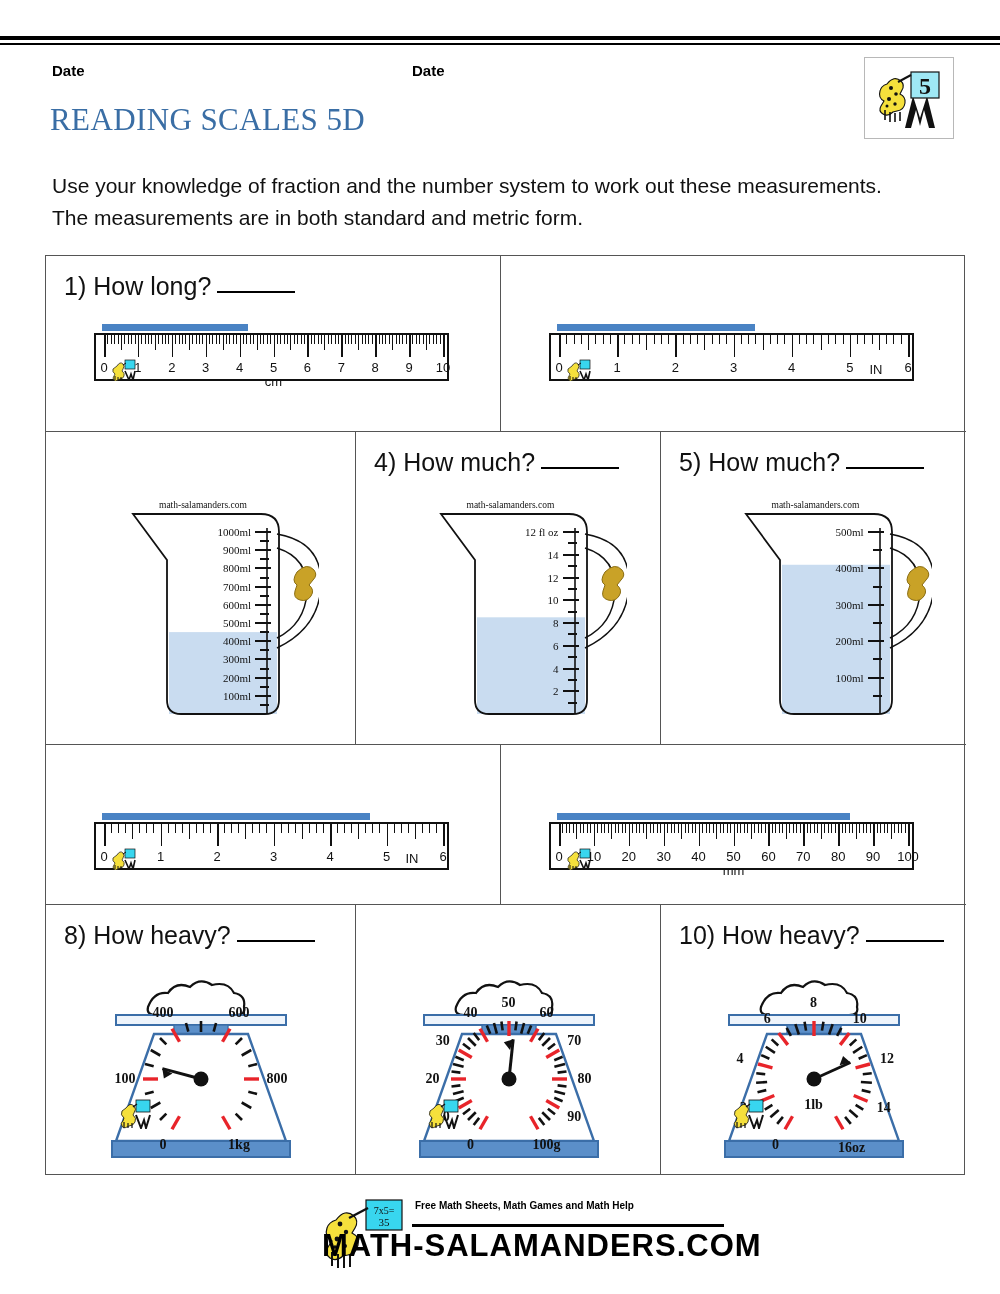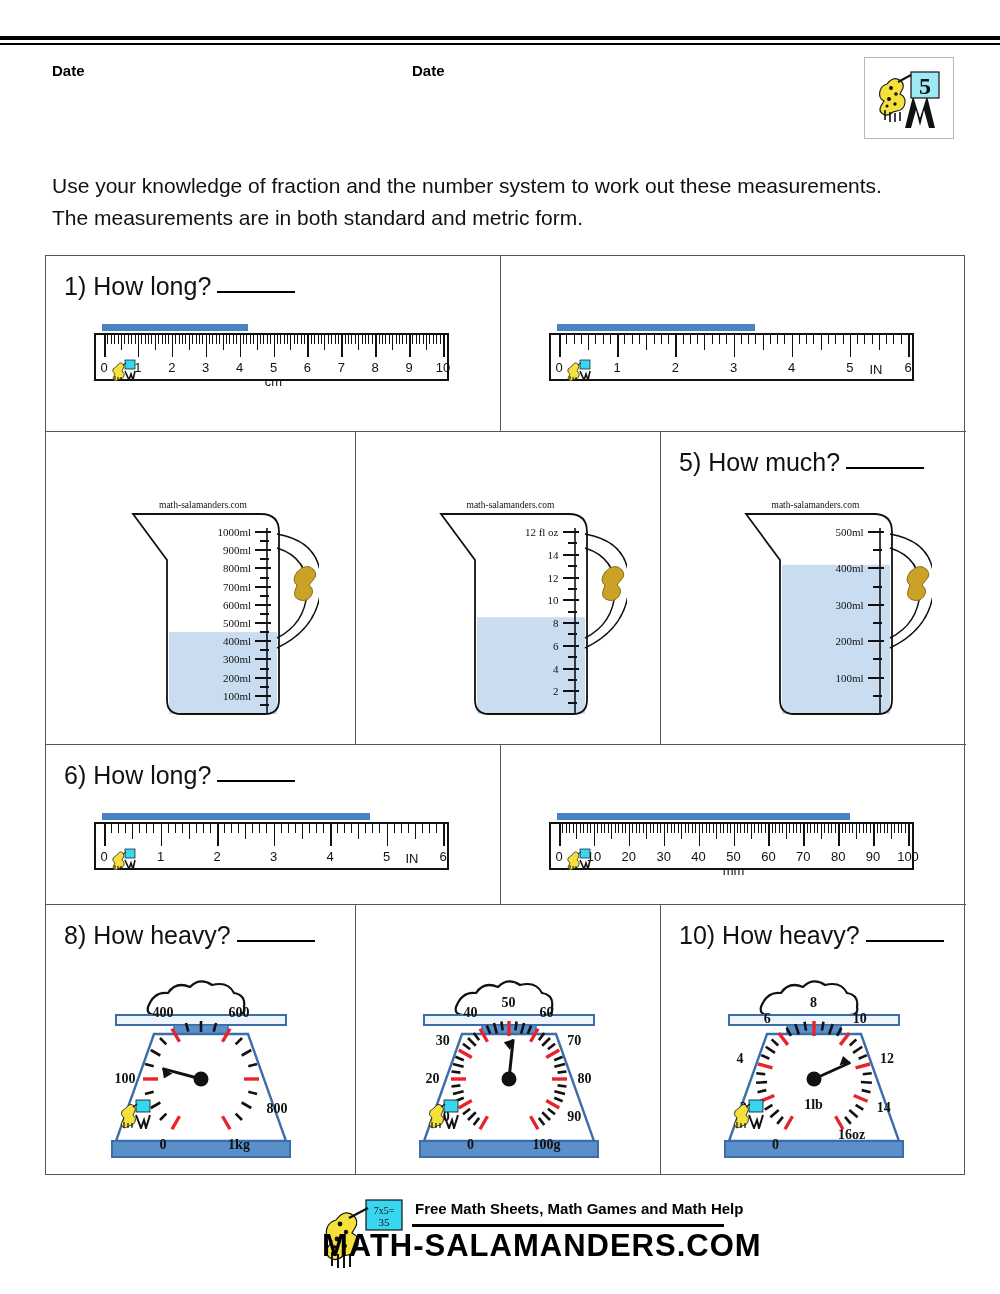--- a/index.html
+++ b/index.html
@@ -56,36 +56,37 @@
           white-space:nowrap; }
 
   
   .scale { position:absolute; }
   .scale svg { display:block; }
   .snum { position:absolute; font-size:14px; color:#111; white-space:nowrap;
           transform:translate(-50%,-50%); font-weight:bold; font-family:"Liberation Serif", serif;}
 
   
   .footer { position:absolute; left:0; top:1188px; width:1000px; height:95px; }
-  .f-tag { position:absolute; left:415px; top:12px; font-size:15px; font-weight:bold; color:#000;
+  .f-tag { position:absolute; left:415px; top:12px; font-size:10px; font-weight:bold; color:#000;
            font-family:"Liberation Sans", sans-serif; white-space:nowrap; }
   .f-rule { position:absolute; left:412px; top:36px; width:312px; height:3px; background:#000; }
   .f-brand { position:absolute; left:322px; top:40px; font-size:31px; font-weight:bold;
              letter-spacing:1px; color:#000; font-family:"Liberation Sans", sans-serif;
              -webkit-text-stroke:0; white-space:nowrap; }
 </style>
 </head>
 <body>
 
 <div class="top-rule"></div>
 <div class="top-rule2"></div>
 
 <div class="hdr">
   <div class="hdr-name">Date</div>
   <div class="hdr-date">Date</div>
+  <div class="title">READING SCALES 5D</div>
 </div>
 
 <div class="logo-box">
   <svg width="88" height="80" viewBox="0 0 88 80">
 
     <path d="M40 70 L48 38 L55 60 L62 38 L70 70 L64 70 L59 52 L55 68 L51 52 L46 70 Z" fill="#111"></path>
 
     <rect x="46" y="14" width="28" height="26" fill="#9fe8f5" stroke="#111" stroke-width="1.2"></rect>
     <text x="60" y="36" font-family="Liberation Serif, serif" font-size="24" font-weight="bold" text-anchor="middle" fill="#111">5</text>
 
@@ -343,20 +344,21 @@
         <div style="position: absolute; left: 136px; top: 178.6px; width: 16px; height: 2px; background: rgb(17, 17, 17);"></div>
         <div class="jlabel" style="left: 0px; top: 179.6px; width: 132px;">200ml</div>
         <div style="position: absolute; left: 141px; top: 187.7px; width: 9px; height: 2px; background: rgb(17, 17, 17);"></div>
         <div style="position: absolute; left: 136px; top: 196.8px; width: 16px; height: 2px; background: rgb(17, 17, 17);"></div>
         <div class="jlabel" style="left: 0px; top: 197.8px; width: 132px;">100ml</div>
         <div style="position: absolute; left: 141px; top: 205.9px; width: 9px; height: 2px; background: rgb(17, 17, 17);"></div>
         <div class="site" style="left: 40px; top: 2px;">math-salamanders.com</div>
       </div>
     </div>
     <div class="cell" style="left: 310px; top: 176px; width: 305px; height: 313px;">
+      <div class="qlabel" style="left: 18px; top: 16px;"><span>4)</span><span> How much?</span><span class="qline"></span></div>
       <div class="jug" style="left: 70.5px; top: 66px; width: 200px; height: 228px;">
         <svg width="200" height="228" viewBox="0 0 200 228">
           <rect x="50" y="119.3125" width="108" height="96.6875" fill="#c9dcf0"></rect>
           <path d="M158 36 q46 8 44 52 q-2 42 -44 62" fill="none" stroke="#111" stroke-width="1.5"></path>
           <path d="M158 50 q32 10 30 44 q-2 32 -30 46" fill="none" stroke="#111" stroke-width="1.5"></path>
           <path d="M48 62 L14 16 L142 16 q18 0 18 18 L160 202 q0 14 -14 14 L62 216 q-14 0 -14 -14 Z" fill="none" stroke="#111" stroke-width="1.8"></path>
           <line x1="148" y1="30" x2="148" y2="216" stroke="#111" stroke-width="1.6"></line>
           <path d="M178 74 q10 -10 17 -2 q4 5 -1 10 l-4 5 q6 5 2 11 q-4 6 -11 4 q-7 -2 -5 -9 l2 -6 q-6 -4 0 -13 Z" fill="#c9a227" stroke="#8a6d12" stroke-width="1"></path>
         </svg>
         <div style="position: absolute; left: 136px; top: 33px; width: 16px; height: 2px; background: rgb(17, 17, 17);"></div>
@@ -409,21 +411,20 @@
         <div style="position: absolute; left: 136px; top: 142.2px; width: 16px; height: 2px; background: rgb(17, 17, 17);"></div>
         <div class="jlabel" style="left: 0px; top: 143.2px; width: 132px;">200ml</div>
         <div style="position: absolute; left: 141px; top: 160.4px; width: 9px; height: 2px; background: rgb(17, 17, 17);"></div>
         <div style="position: absolute; left: 136px; top: 178.6px; width: 16px; height: 2px; background: rgb(17, 17, 17);"></div>
         <div class="jlabel" style="left: 0px; top: 179.6px; width: 132px;">100ml</div>
         <div style="position: absolute; left: 141px; top: 196.8px; width: 9px; height: 2px; background: rgb(17, 17, 17);"></div>
         <div class="site" style="left: 40px; top: 2px;">math-salamanders.com</div>
       </div>
     </div>
     <div class="cell" style="left: 0px; top: 489px; width: 455px; height: 160px;">
-      <div class="qlabel" style="left: 18px; top: 16px;"><span>6)</span><span> How long?</span><span class="qline"></span></div>
       <div class="ruler-wrap" style="left: 48px; top: 68px; width: 355px; height: 60px;">
         <div class="bluebar" style="left: 8px; width: 268.375px; background: rgb(74, 131, 196);"></div>
         <div class="ruler" style="left: 0px; width: 355px; height: 48px;">
           <div class="tick" style="left: 8px; height: 22px; width: 1.6px;"></div>
           <div class="tick" style="left: 15.0625px; height: 9px; width: 1px;"></div>
           <div class="tick" style="left: 22.125px; height: 9px; width: 1px;"></div>
           <div class="tick" style="left: 29.1875px; height: 9px; width: 1px;"></div>
           <div class="tick" style="left: 36.25px; height: 15px; width: 1px;"></div>
           <div class="tick" style="left: 43.3125px; height: 9px; width: 1px;"></div>
           <div class="tick" style="left: 50.375px; height: 9px; width: 1px;"></div>
@@ -645,21 +646,21 @@
           <line x1="146.5" y1="153.23909236273087" x2="153.99999999999997" y2="166.22947341949745" stroke="#e8242a" stroke-width="3.4" stroke-linecap="butt"></line>
           <line x1="125" y1="116" x2="86.36296694843726" y2="105.64723819589919" stroke="#111" stroke-width="3"></line>
           <polygon points="86.36296694843726,105.64723819589919 77.36296694843726,109.64723819589919 84.36296694843726,116.64723819589919" fill="#111" transform="rotate(285,86.36296694843726,105.64723819589919)"></polygon>
           <circle cx="125" cy="116" r="7.5" fill="#111"></circle>
           <rect x="36" y="178" width="178" height="16" fill="#5b8fc9" stroke="#3b6ea8" stroke-width="2"></rect>
         </svg>
         <div class="snum" style="left: 87px; top: 181.818px;">0</div>
         <div class="snum" style="left: 49px; top: 116px;">100</div>
         <div class="snum" style="left: 87px; top: 50.1821px;">400</div>
         <div class="snum" style="left: 163px; top: 50.1821px;">600</div>
-        <div class="snum" style="left: 201px; top: 116px; margin-top: 30px;">800</div>
+        <div class="snum" style="left: 201px; top: 116px;">800</div>
         <div class="snum" style="left: 163px; top: 181.818px;">1kg</div>
         <div style="position: absolute; left: 44px; top: 136px; width: 34px; height: 30px;">
           <svg width="34" height="30" viewBox="0 0 34 30">
             <rect x="16" y="1" width="14" height="12" fill="#38d6ef" stroke="#111" stroke-width=".8"></rect>
             <path d="M6 9 q4 -6 8 -2 q3 3 0 7 l-1 2 q4 3 2 7 q-2 4 -6 4 l-2 1 q-4 2 -5 -1 q-2 -3 1 -5 l1 -3 q-4 -3 -2 -7 Z" fill="#f5e03c" stroke="#111" stroke-width=".8"></path>
             <path d="M13 8 L17 5" stroke="#111" stroke-width="1.2"></path>
             <path d="M16 16 L21 29 L24 21 L26 29 L30 16" fill="none" stroke="#111" stroke-width="2"></path>
             <path d="M4 23 L4 29 M8 24 L8 29 M12 24 L12 29" stroke="#111" stroke-width="1.2"></path>
           </svg>
         </div>
@@ -787,21 +788,21 @@
           <rect x="36" y="178" width="178" height="16" fill="#5b8fc9" stroke="#3b6ea8" stroke-width="2"></rect>
         </svg>
         <div class="snum" style="left: 87px; top: 181.818px;">0</div>
         <div class="snum" style="left: 54.7852px; top: 145.084px;">2</div>
         <div class="snum" style="left: 51.5896px; top: 96.3298px;">4</div>
         <div class="snum" style="left: 78.7341px; top: 55.7051px;">6</div>
         <div class="snum" style="left: 125px; top: 40px;">8</div>
         <div class="snum" style="left: 171.266px; top: 55.7051px;">10</div>
         <div class="snum" style="left: 198.41px; top: 96.3298px;">12</div>
         <div class="snum" style="left: 195.215px; top: 145.084px;">14</div>
-        <div class="snum" style="left: 163px; top: 172px;">16oz</div>
+        <div class="snum" style="left: 163px; top: 185px;">16oz</div>
         <div class="snum" style="left: 125px; top: 142px;">1lb</div>
         <div style="position: absolute; left: 44px; top: 136px; width: 34px; height: 30px;">
           <svg width="34" height="30" viewBox="0 0 34 30">
             <rect x="16" y="1" width="14" height="12" fill="#38d6ef" stroke="#111" stroke-width=".8"></rect>
             <path d="M6 9 q4 -6 8 -2 q3 3 0 7 l-1 2 q4 3 2 7 q-2 4 -6 4 l-2 1 q-4 2 -5 -1 q-2 -3 1 -5 l1 -3 q-4 -3 -2 -7 Z" fill="#f5e03c" stroke="#111" stroke-width=".8"></path>
             <path d="M13 8 L17 5" stroke="#111" stroke-width="1.2"></path>
             <path d="M16 16 L21 29 L24 21 L26 29 L30 16" fill="none" stroke="#111" stroke-width="2"></path>
             <path d="M4 23 L4 29 M8 24 L8 29 M12 24 L12 29" stroke="#111" stroke-width="1.2"></path>
           </svg>
         </div>

